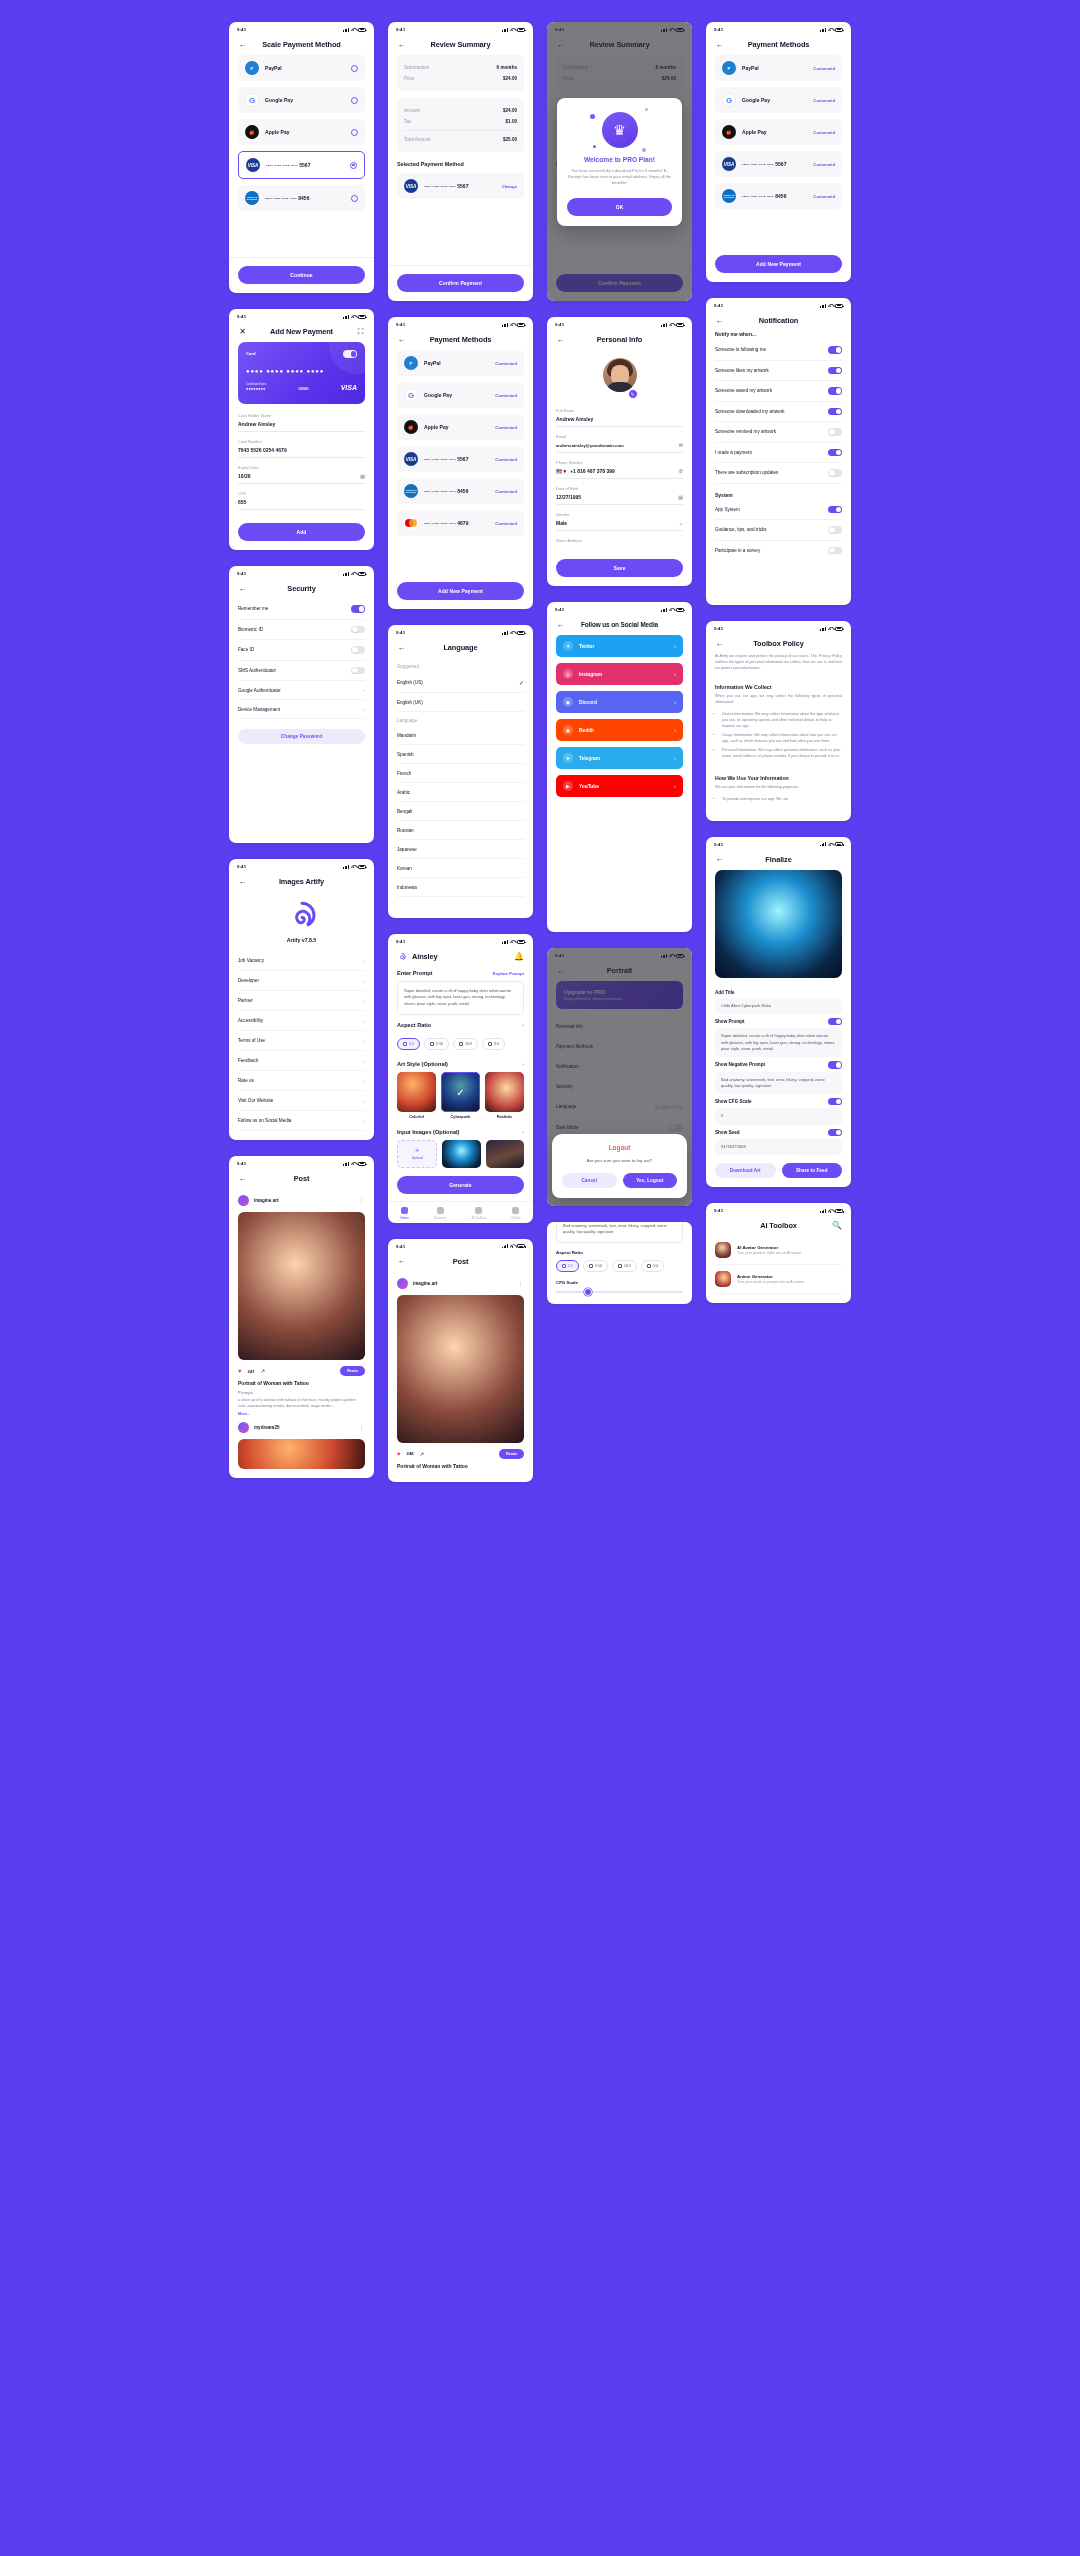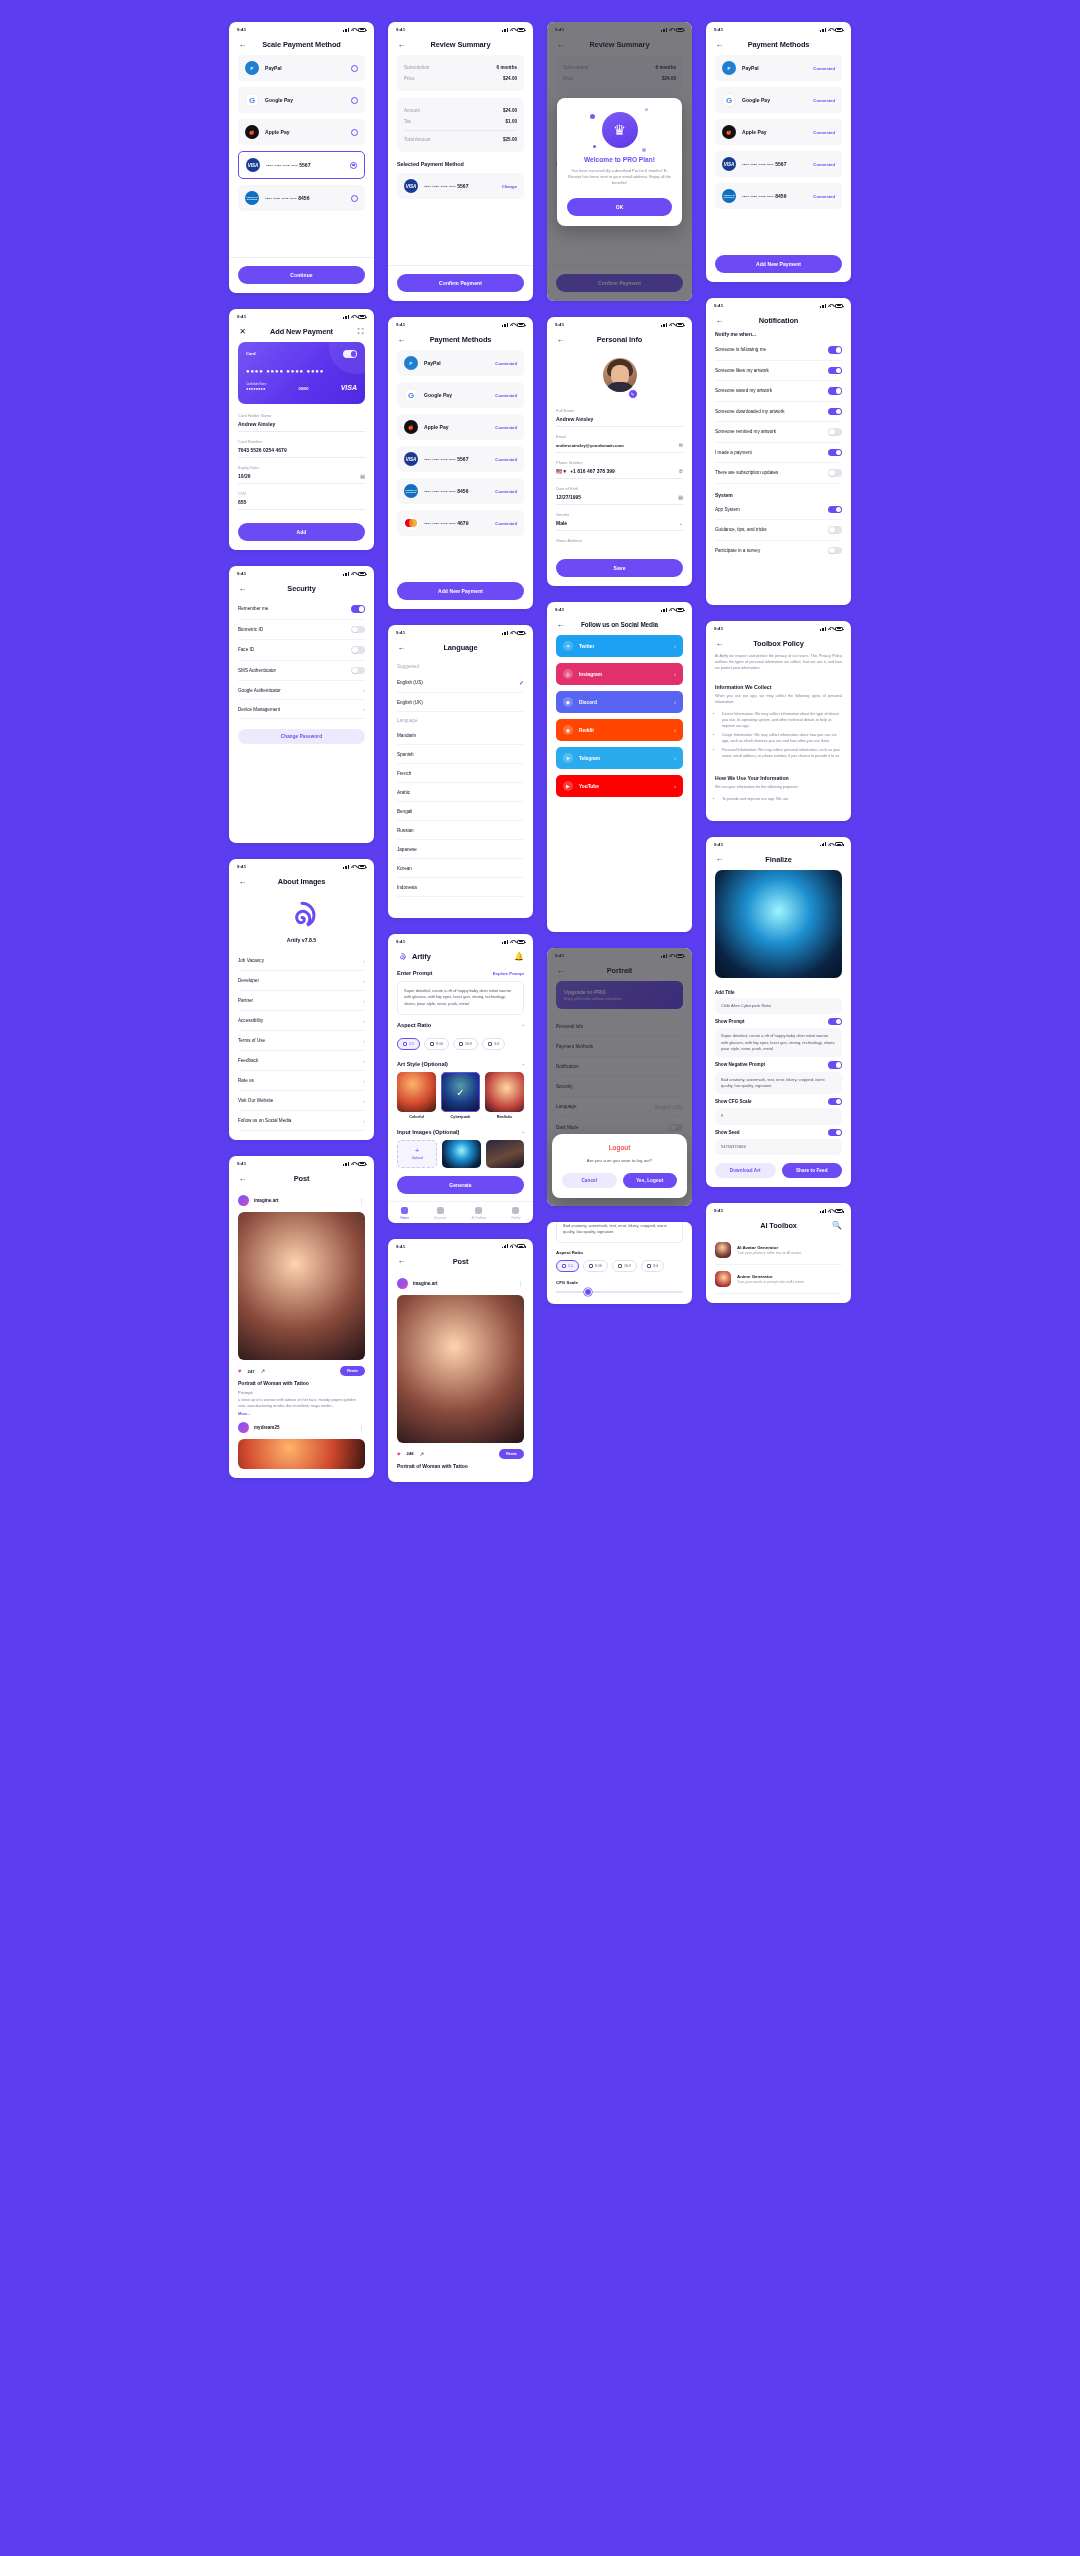--- a/index.html
+++ b/index.html
@@ -390,21 +390,21 @@
                 <i></i>
                 <i></i>
                 <i></i>
               </div>
           <div class="wifi"></div>
           <div class="batt"></div>
         </div>
       </div>
       <div class="navbar">
         <div class="ico-btn">←</div>
-        <div class="nb-title">About Images</div>
+        <div class="nb-title">Images Artify</div>
         <div class="ico-btn"></div>
       </div>
       <div class="body">
         <div class="logo-big logoA">
           <svg width="30" height="30" viewBox="0 0 40 40">
                 <path d="M20 3c9 0 16 7 16 16 0 6-4 11-9 13 3-3 4-7 3-11-1-5-6-8-11-7-4 1-7 5-6 9 0 3 3 6 6 6 2 0 4-2 4-4 0-2-1-3-3-3" fill="none" stroke="#6C4BF4" stroke-width="4" stroke-linecap="round"></path>
               </svg>
         </div>
         <div class="ver">Artify v7.8.5</div>
         <div class="s-row">
@@ -682,21 +682,21 @@
           <div class="wifi"></div>
           <div class="batt"></div>
         </div>
       </div>
       <div class="navbar">
         <div class="ico-btn">
           <svg width="8" height="8" viewBox="0 0 40 40">
                 <path d="M20 3c9 0 16 7 16 16 0 6-4 11-9 13 3-3 4-7 3-11-1-5-6-8-11-7-4 1-7 5-6 9 0 3 3 6 6 6 2 0 4-2 4-4" fill="none" stroke="#6C4BF4" stroke-width="5" stroke-linecap="round"></path>
               </svg>
         </div>
-        <div class="nb-title" style="text-align:left">Artify</div>
+        <div class="nb-title" style="text-align:left">Ainsley</div>
         <div class="ico-btn">🔔</div>
       </div>
       <div class="body">
         <div class="gen-h">
           <div class="gt">Enter Prompt</div>
           <div class="ga">Explore Prompt</div>
         </div>
         <div class="promptbox">Super detailed, create a nft of happy baby alien robot warrior with glasses, with big eyes, laser gun, strong, technology, shoes, pixar style, neon, punk, metal</div>
         <div class="gen-h" style="margin-top:7px">
           <div class="gt">Aspect Ratio</div>

